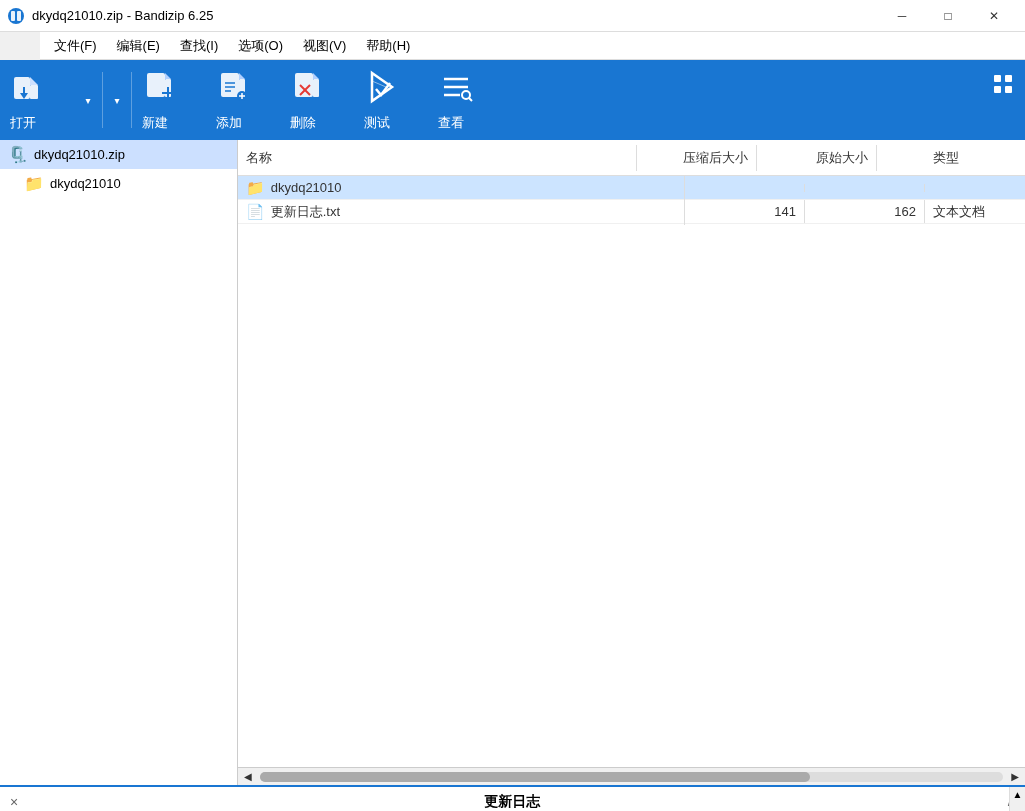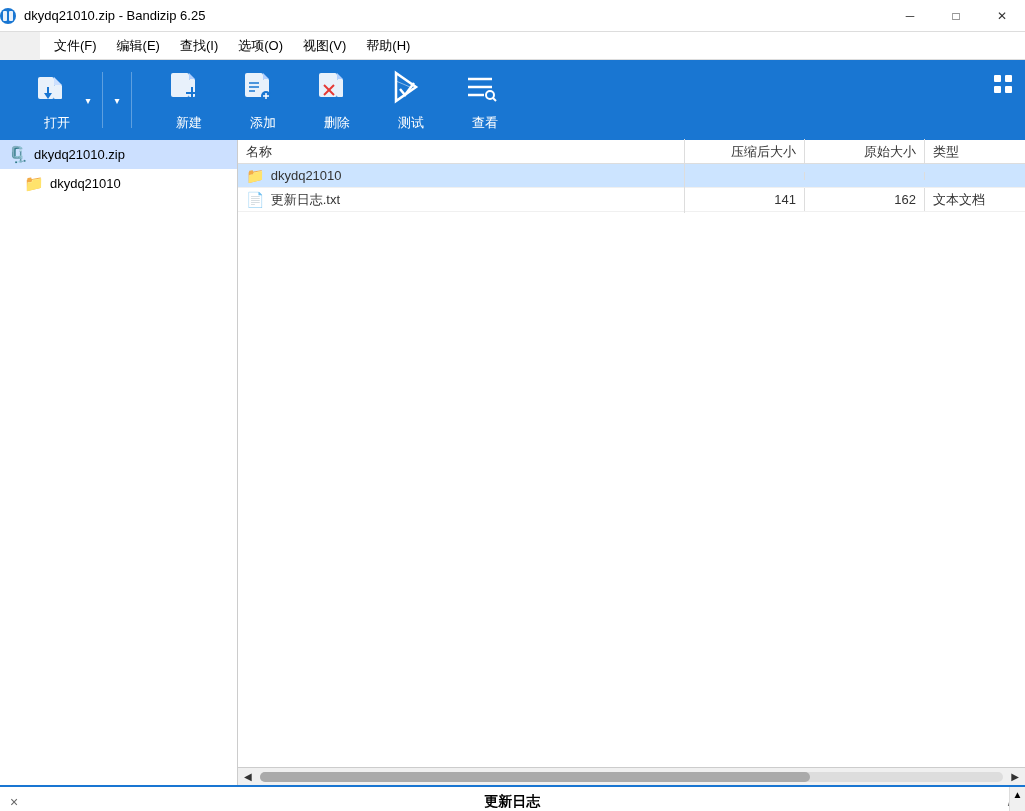--- a/index.html
+++ b/index.html
@@ -1,21 +1,21 @@
 <!DOCTYPE html>
 <html><head>
   <meta charset="utf-8">
   <style>
     * { margin: 0; padding: 0; box-sizing: border-box; }
     body { width: 1025px; height: 811px; font-family: 'Microsoft YaHei', SimSun, sans-serif; font-size: 13px; background: #f0f0f0; overflow: hidden; }
 
     
     .titlebar {
       display: flex; align-items: center; justify-content: space-between;
-      background: #fff; height: 32px; padding: 0 0;
+      background: #fff; height: 32px; padding: 0 8px;
       border-bottom: 1px solid #ddd;
     }
     .titlebar-left { display: flex; align-items: center; gap: 8px; }
     .titlebar-icon { width: 16px; height: 16px; background: #1976d2; border-radius: 50%; display: flex; align-items: center; justify-content: center; }
     .titlebar-icon svg { width: 12px; height: 12px; }
     .titlebar-title { font-size: 13px; color: #000; }
     .titlebar-controls { display: flex; gap: 0; }
     .titlebar-btn {
       width: 46px; height: 32px; border: none; background: transparent;
       cursor: pointer; font-size: 12px; color: #333;
@@ -33,21 +33,21 @@
       padding: 4px 10px; font-size: 13px; cursor: pointer; border-radius: 2px;
     }
 
     
     .toolbar {
       background: #1976d2; height: 80px;
       display: flex; align-items: center; padding: 0 4px;
       gap: 2px;
     }
     .toolbar-btn {
-      display: flex; flex-direction: column; align-items: flex-end; justify-content: center;
+      display: flex; flex-direction: column; align-items: flex-start; justify-content: center;
       min-width: 72px; height: 72px; cursor: pointer; border-radius: 4px;
       color: #fff; border: none; background: transparent; padding: 4px 6px; gap: 4px;
     }
     .toolbar-btn .btn-icon { font-size: 32px; line-height: 1; }
     .toolbar-btn .btn-label { font-size: 13px; color: #fff; }
     .toolbar-sep {
       width: 1px; height: 56px; background: rgba(255,255,255,0.3); margin: 0 2px;
     }
     .toolbar-dropdown {
       display: flex; flex-direction: column; align-items: center; justify-content: center;
@@ -75,21 +75,21 @@
       display: flex; align-items: center; gap: 6px;
       padding: 5px 8px; cursor: pointer; font-size: 13px;
     }
     .sidebar-item.selected { background: #cce0ff; }
     .sidebar-item .file-icon { font-size: 16px; }
 
     
     .filelist { flex: 1; display: flex; flex-direction: column; background: #fff; }
     .filelist-header {
       display: flex; background: #fff; border-bottom: 1px solid #ddd;
-      height: 24px; align-items: center;
+      height: 36px; align-items: center;
     }
     .col-name { flex: 1; padding: 4px 8px; font-size: 13px; color: #333; border-right: 1px solid #ddd; }
     .col-compressed { width: 120px; padding: 4px 8px; font-size: 13px; color: #333; text-align: right; border-right: 1px solid #ddd; }
     .col-original { width: 120px; padding: 4px 8px; font-size: 13px; color: #333; text-align: right; border-right: 1px solid #ddd; }
     .col-type { width: 100px; padding: 4px 8px; font-size: 13px; color: #333; }
 
     .filelist-body { flex: 1; overflow-y: auto; }
     .file-row {
       display: flex; align-items: center; height: 24px; cursor: pointer; border-bottom: 1px solid #f0f0f0;
     }
@@ -277,21 +277,21 @@
       <span>dkydq21010</span>
     </div>
   </div>
 
   <div class="filelist">
 
     <div class="filelist-header">
       <div class="col-name" style="cursor:pointer;">名称</div>
       <div class="col-compressed" style="cursor:pointer;">压缩后大小</div>
       <div class="col-original" style="cursor:pointer;">原始大小</div>
-      <div class="col-type" style="cursor:pointer;">类型</div>
+      <div class="col-type" style="cursor:pointer;margin-left:48px;">类型</div>
     </div>
 
     <div class="filelist-body">
 
       <div class="file-row selected">
         <div class="col-name">
           <span class="row-icon">📁</span>
           <span>dkydq21010</span>
         </div>
         <div class="col-compressed"></div>

